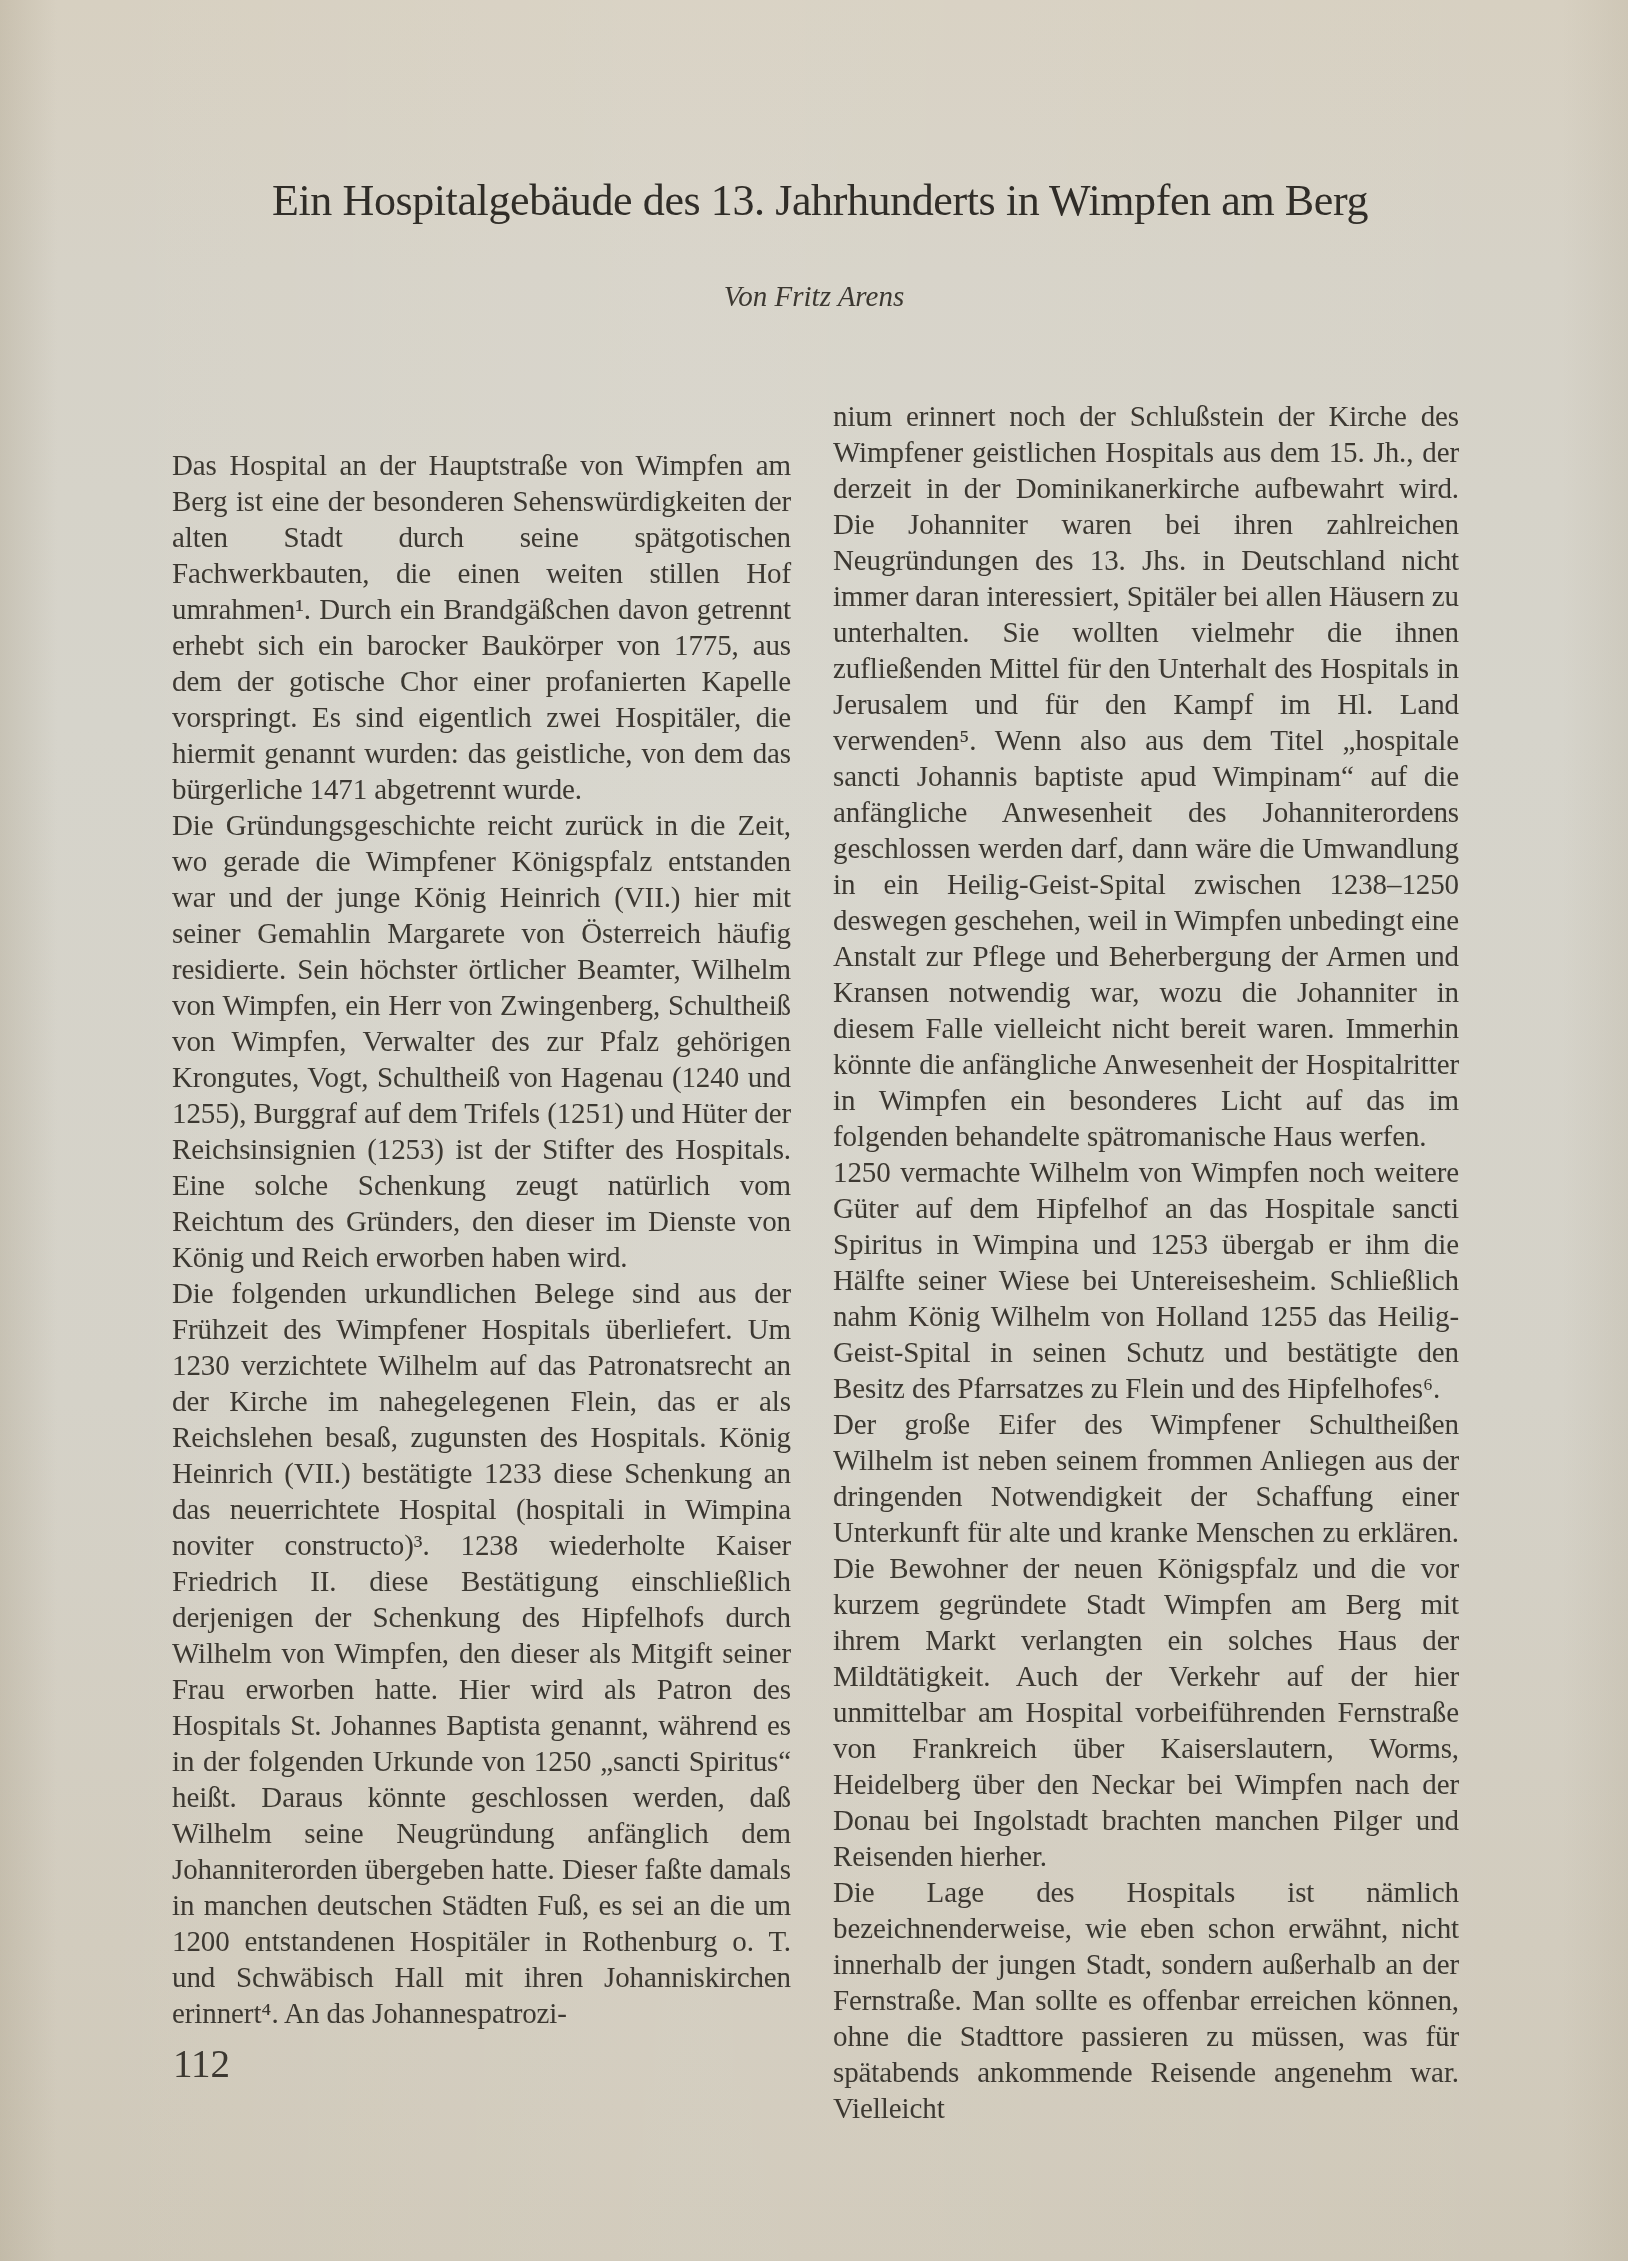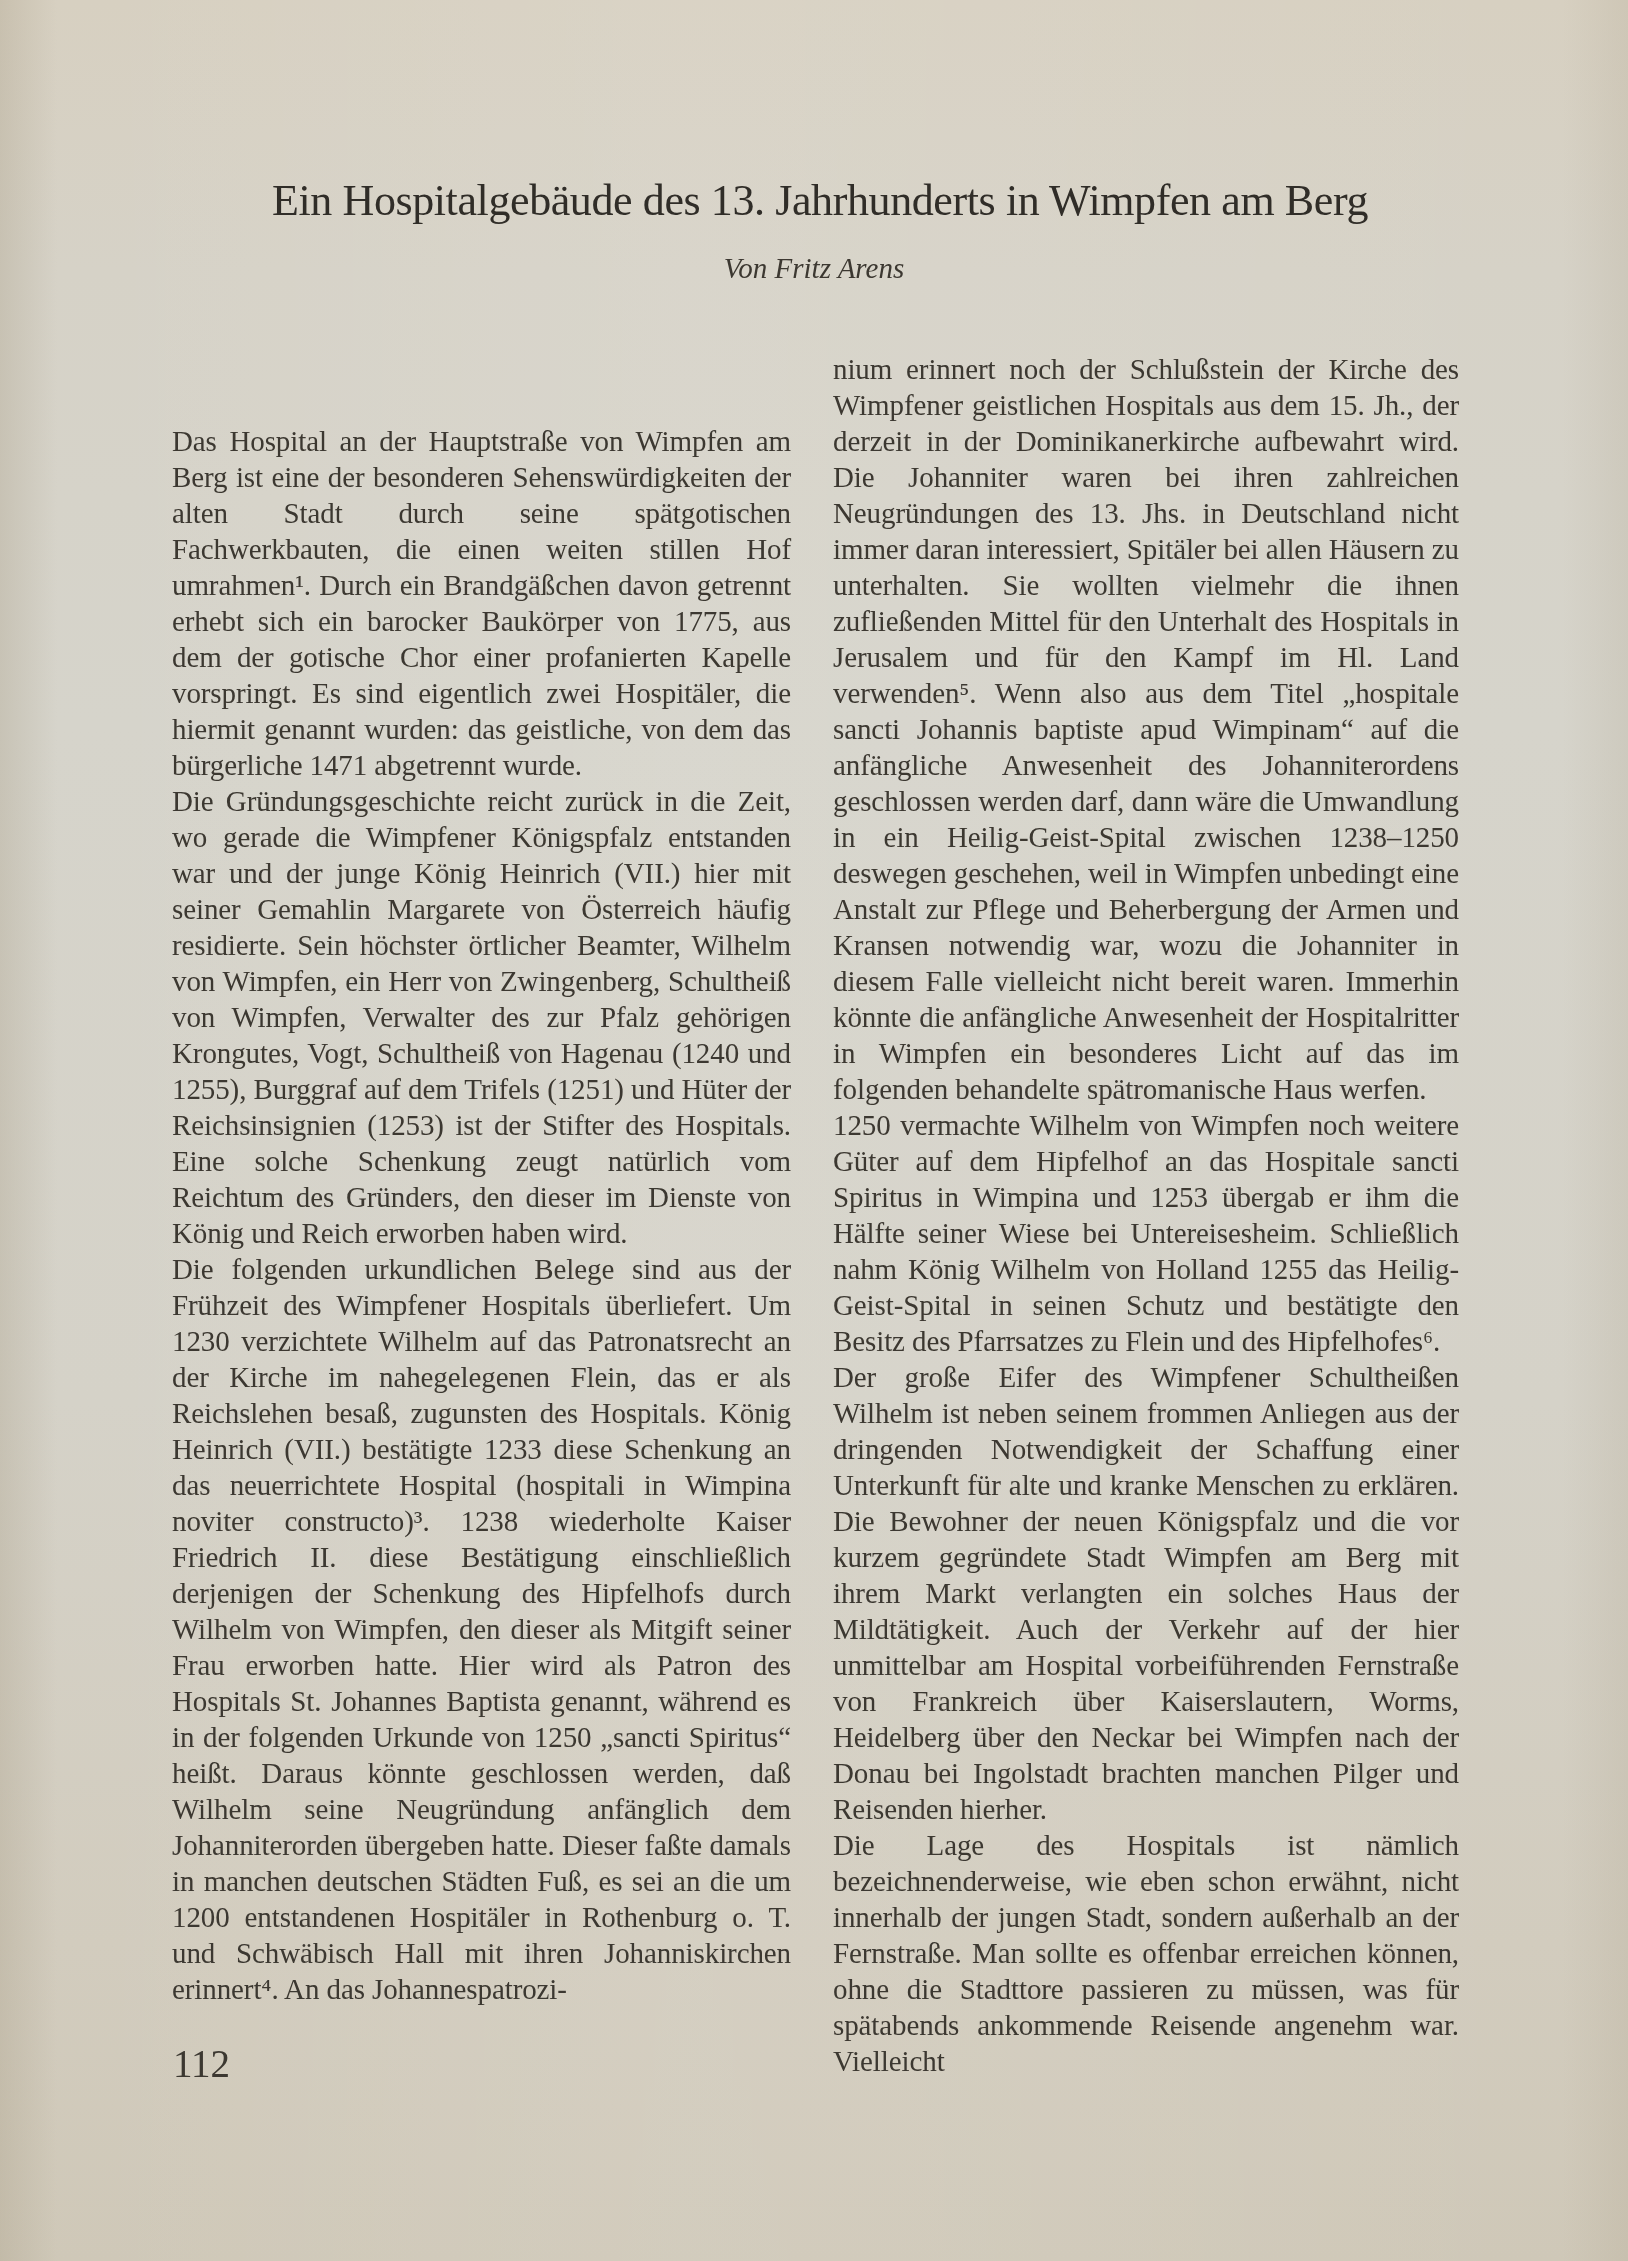--- a/index.html
+++ b/index.html
@@ -42,21 +42,21 @@
     font-weight: 400;
     letter-spacing: -0.4px;
     color: #302d28;
     white-space: nowrap;
     margin-left: 12px;
   }
   .byline {
     position: absolute;
     left: 0;
     right: 0;
-    top: 252px;
+    top: 280px;
     text-align: center;
     font-style: italic;
     font-size: 29px;
     color: #3c3831;
   }
   .columns {
     position: absolute;
     top: 351px;
     left: 172px;
     width: 1287px;
@@ -66,21 +66,21 @@
   }
   .col {
     font-size: 29px;
     line-height: 36px;
     text-align: justify;
     letter-spacing: -0.1px;
     hyphens: auto;
     -webkit-hyphens: auto;
   }
   .col-left  { width: 619px; }
-  .col-right { width: 626px; }
+  .col-right { width: 626px; margin-top: 47px; }
   .col p {
     margin: 0;
     padding: 0;
   }
   .page-number {
     position: absolute;
     left: 173px;
     top: 2041px;
     font-size: 39px;
     color: #3c3831;

